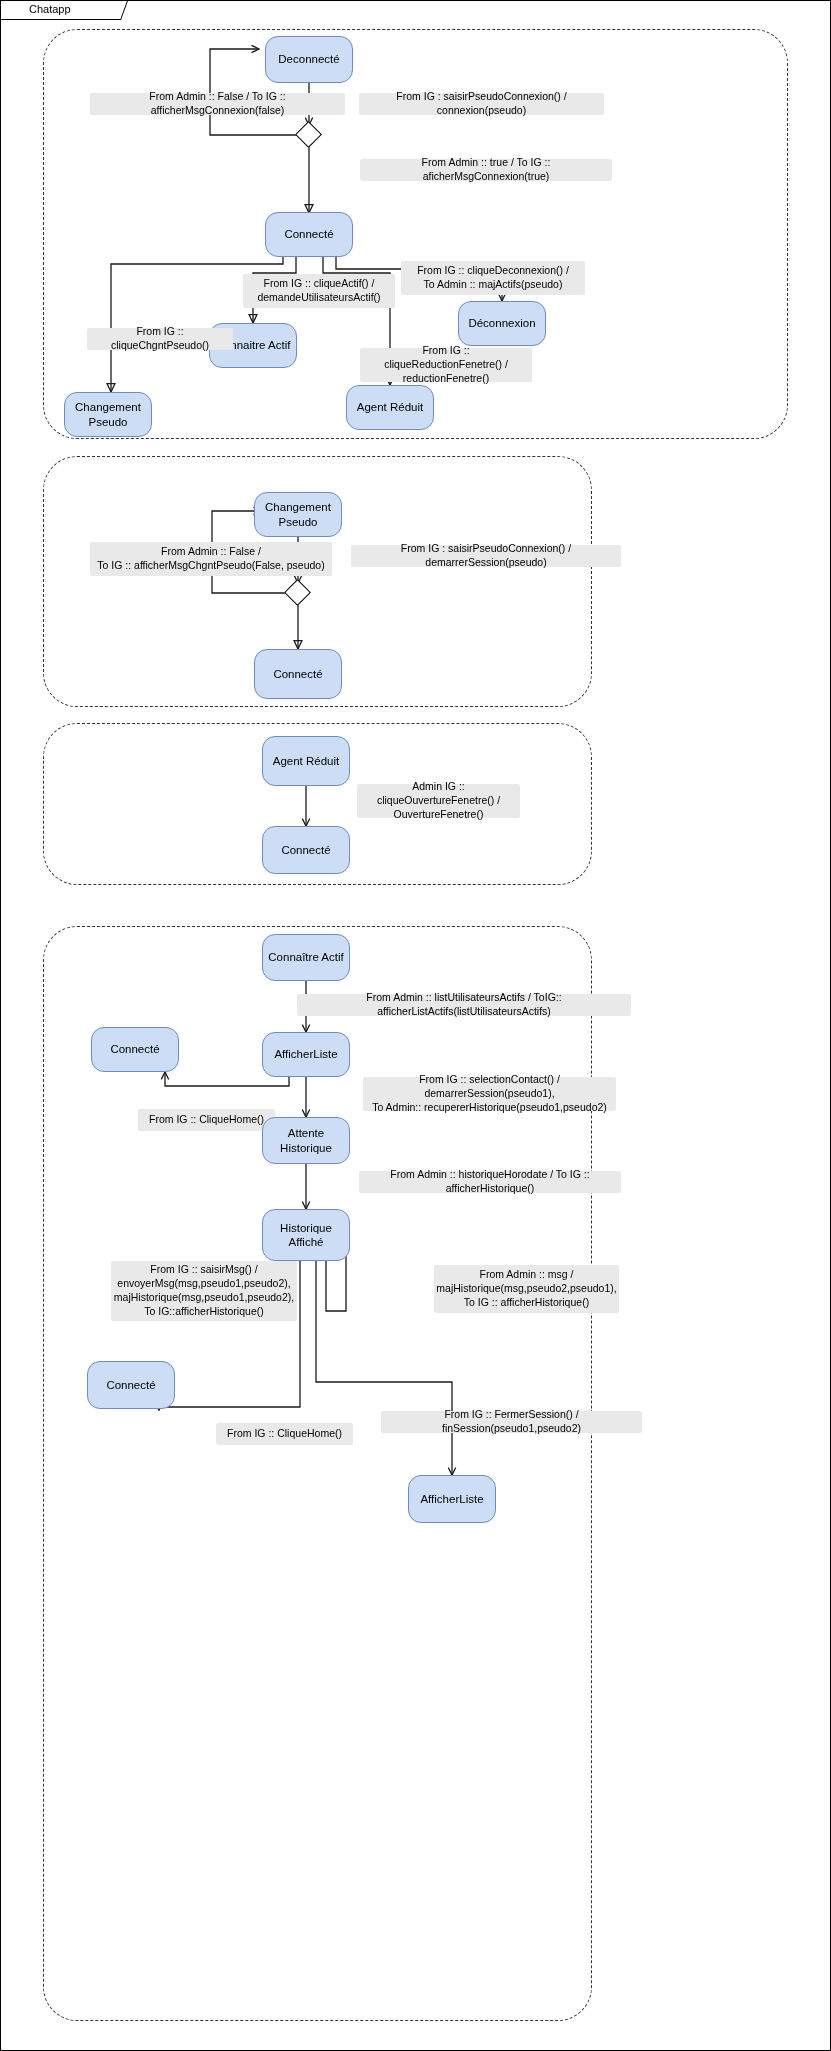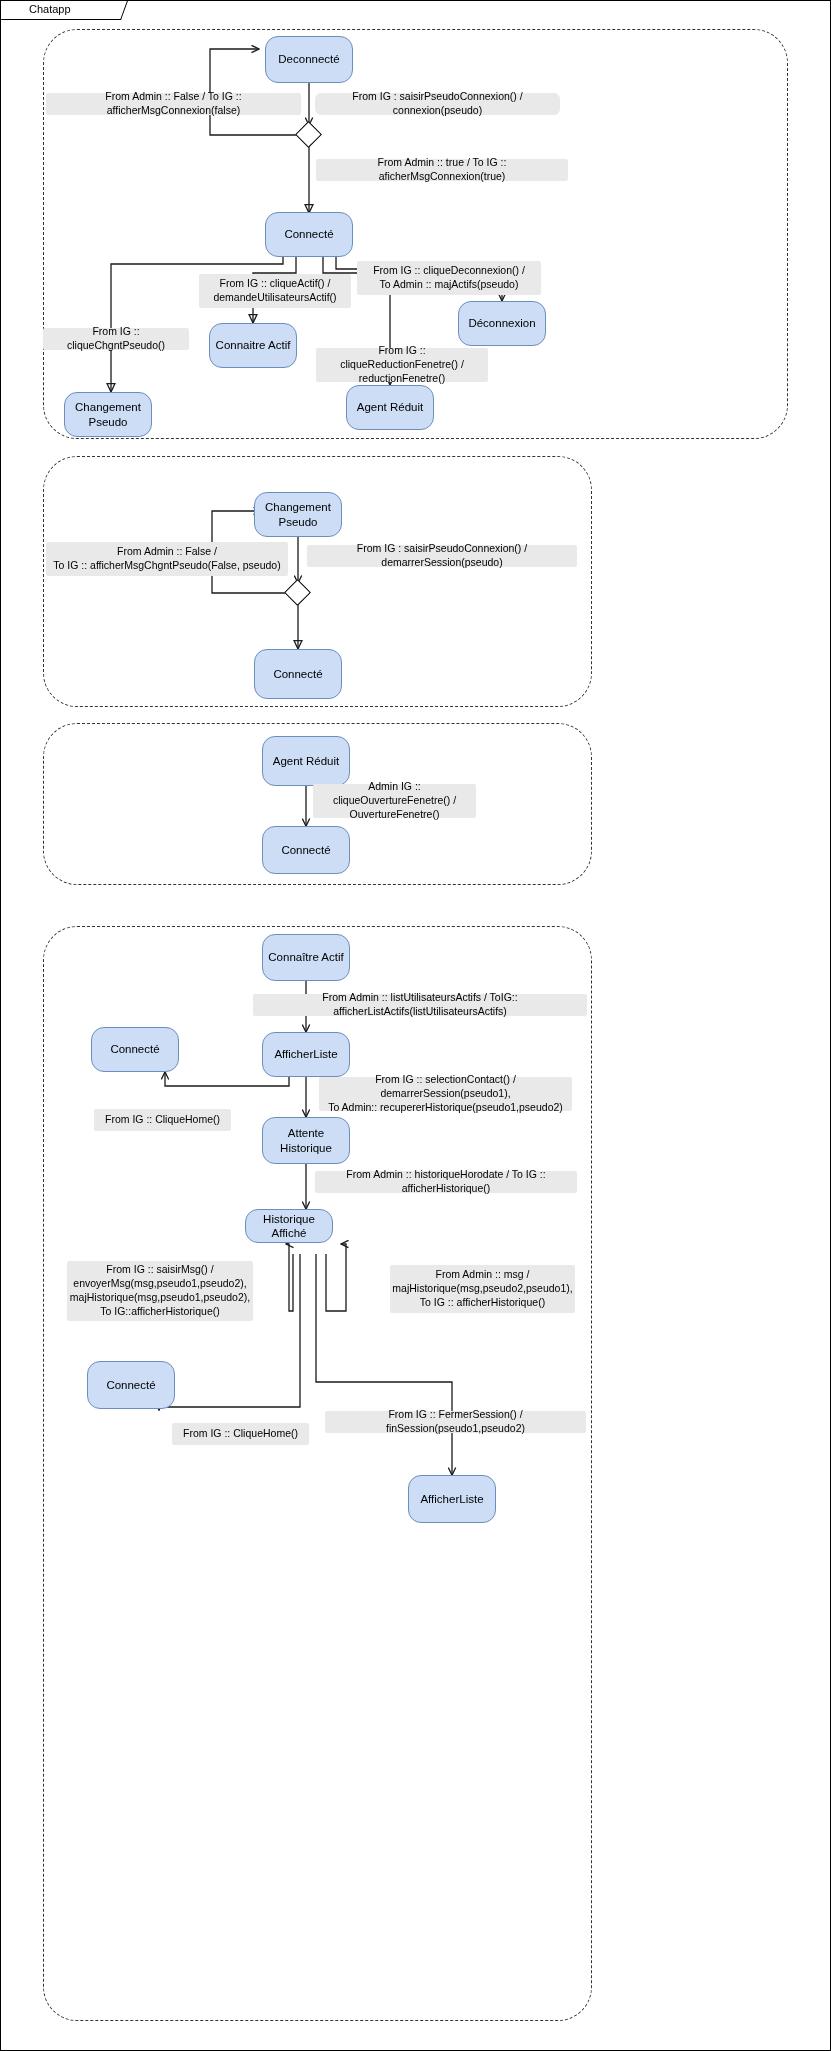--- a/index.html
+++ b/index.html
@@ -76,20 +76,21 @@
     font-size: 10.5px;
     line-height: 1.32;
     text-align: center;
     padding: 3px 7px;
     border-radius: 2px;
     box-sizing: border-box;
     white-space: pre-line;
     display: flex;
     align-items: center;
     justify-content: center;
+    margin-left: 44px;
   }
 
   
   .diamond {
     position: absolute;
     width: 19px;
     height: 19px;
     border: 1px solid #000000;
     background: #ffffff;
     box-sizing: border-box;
@@ -187,21 +188,21 @@
     <span>Déconnexion</span>
   </div>
   <div class="state" style="left:345px; top:384px; width:88px; height:45px;">
     <span>Agent Réduit</span>
   </div>
   <div class="state" style="left:63px; top:391px; width:88px; height:45px;">
     <span>Changement Pseudo</span>
   </div>
 
   <div class="tlabel" style="left:45px; top:92px; width:255px; height:22px;">From Admin :: False  / To IG :: afficherMsgConnexion(false)</div>
-  <div class="tlabel" style="left:314px; top:92px; width:245px; height:22px;border-radius:6px;">From IG : saisirPseudoConnexion() / connexion(pseudo)</div>
+  <div class="tlabel" style="left:314px; top:92px; width:245px; height:22px;">From IG : saisirPseudoConnexion() / connexion(pseudo)</div>
   <div class="tlabel" style="left:315px; top:158px; width:252px; height:22px;">From Admin :: true  / To IG :: aficherMsgConnexion(true)</div>
   <div class="tlabel" style="left:198px; top:273px; width:152px; height:34px;">From IG :: cliqueActif() /
 demandeUtilisateursActif()</div>
   <div class="tlabel" style="left:356px; top:260px; width:184px; height:34px;">From IG :: cliqueDeconnexion() /
 To Admin :: majActifs(pseudo)</div>
   <div class="tlabel" style="left:42px; top:327px; width:146px; height:22px;">From IG :: cliqueChgntPseudo()</div>
   <div class="tlabel" style="left:315px; top:347px; width:172px; height:34px;">From IG :: cliqueReductionFenetre() /
 reductionFenetre()</div>
 
   <div class="state" style="left:253px; top:491px; width:88px; height:45px;">
@@ -234,32 +235,32 @@
   <div class="state" style="left:90px; top:1026px; width:88px; height:45px;">
     <span>Connecté</span>
   </div>
   <div class="tlabel" style="left:318px; top:1076px; width:253px; height:34px;">From IG :: selectionContact() / demarrerSession(pseudo1),
 To Admin:: recupererHistorique(pseudo1,pseudo2)</div>
   <div class="tlabel" style="left:93px; top:1108px; width:137px; height:22px;">From IG :: CliqueHome()</div>
   <div class="state" style="left:261px; top:1116px; width:88px; height:47px;justify-content:center;">
     <span>Attente Historique</span>
   </div>
   <div class="tlabel" style="left:314px; top:1170px; width:262px; height:22px;">From Admin :: historiqueHorodate / To IG :: afficherHistorique()</div>
-  <div class="state" style="left:244px; top:1208px; width:88px; height:34px;">
+  <div class="state" style="left:261px; top:1208px; width:88px; height:52px;">
     <span>Historique Affiché</span>
   </div>
   <div class="tlabel" style="left:66px; top:1260px; width:186px; height:60px;">From IG :: saisirMsg() /
 envoyerMsg(msg,pseudo1,pseudo2),
 majHistorique(msg,pseudo1,pseudo2),
 To IG::afficherHistorique()</div>
   <div class="tlabel" style="left:389px; top:1264px; width:185px; height:48px;">From Admin ::  msg /
 majHistorique(msg,pseudo2,pseudo1),
 To IG :: afficherHistorique()</div>
   <div class="state" style="left:86px; top:1360px; width:88px; height:48px;">
     <span>Connecté</span>
   </div>
   <div class="tlabel" style="left:171px; top:1422px; width:137px; height:22px;">From IG :: CliqueHome()</div>
-  <div class="tlabel" style="left:324px; top:1410px; width:261px; height:22px;">From IG :: FermerSession() / finSession(pseudo1,pseudo2)</div>
+  <div class="tlabel" style="left:336px; top:1410px; width:261px; height:22px;">From IG :: FermerSession() / finSession(pseudo1,pseudo2)</div>
   <div class="state" style="left:407px; top:1474px; width:88px; height:48px;">
     <span>AfficherListe</span>
   </div>
 
 </div>
 
 </body></html>

